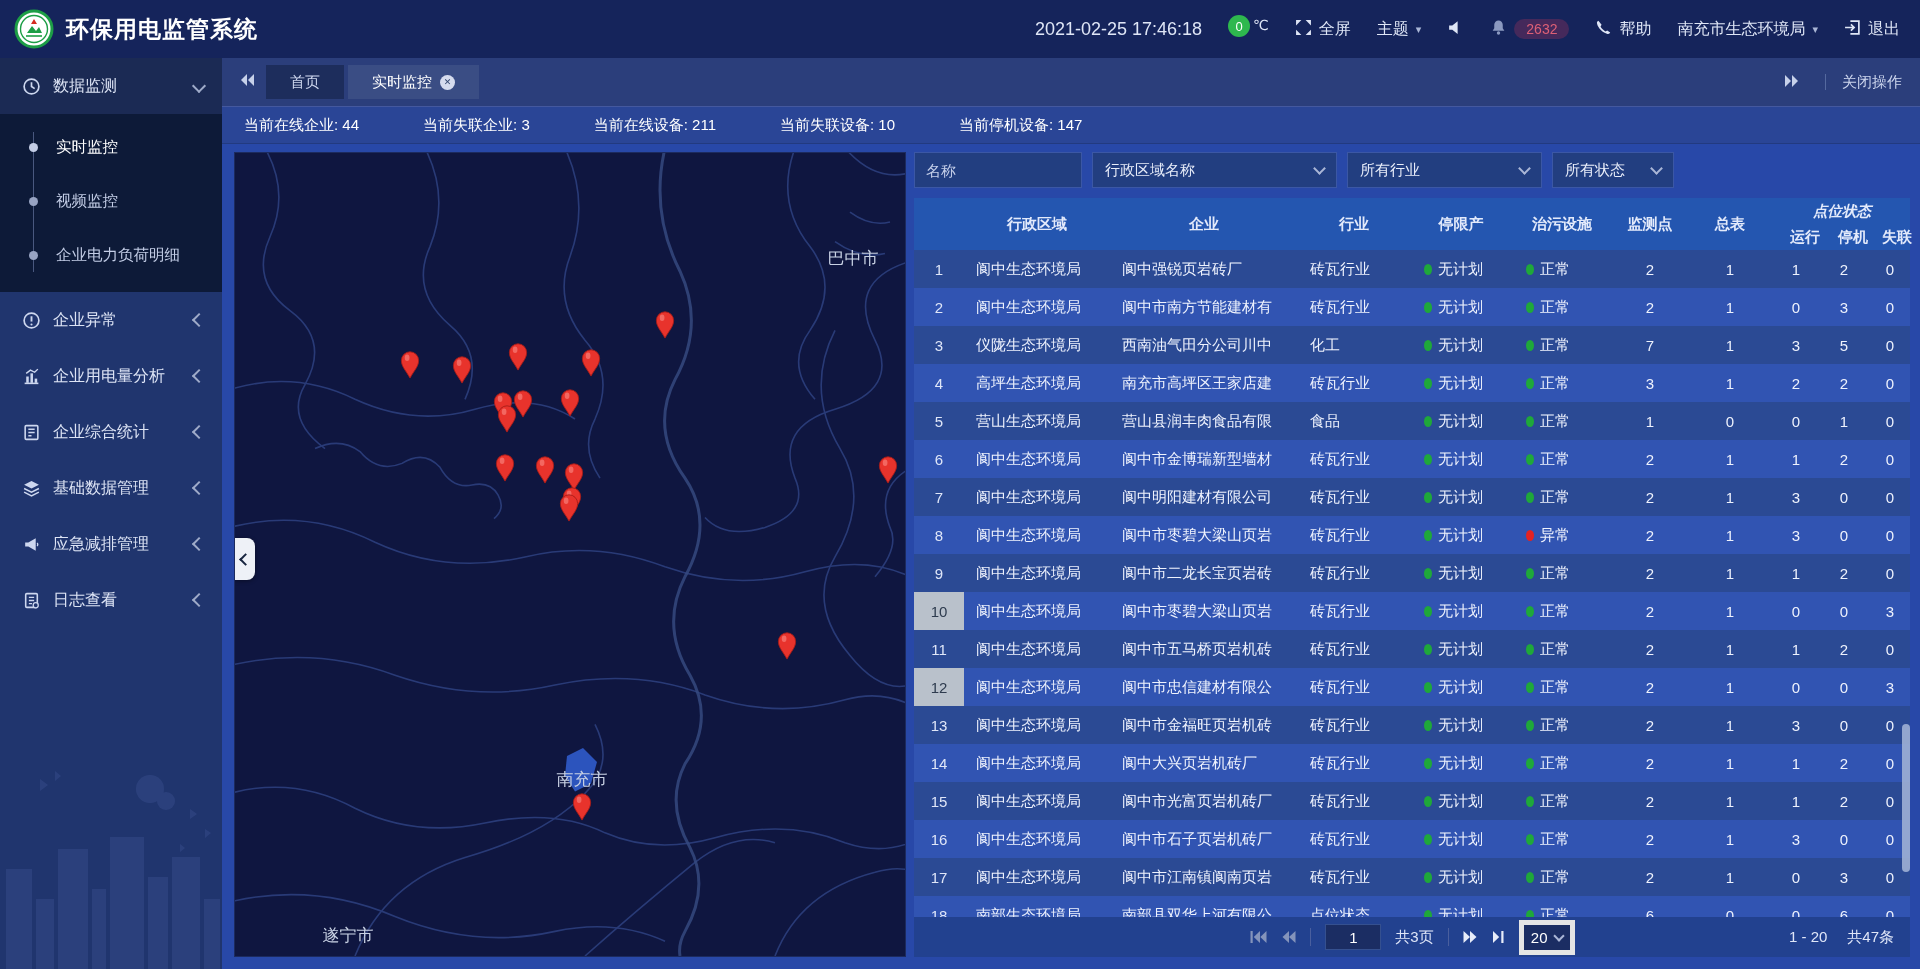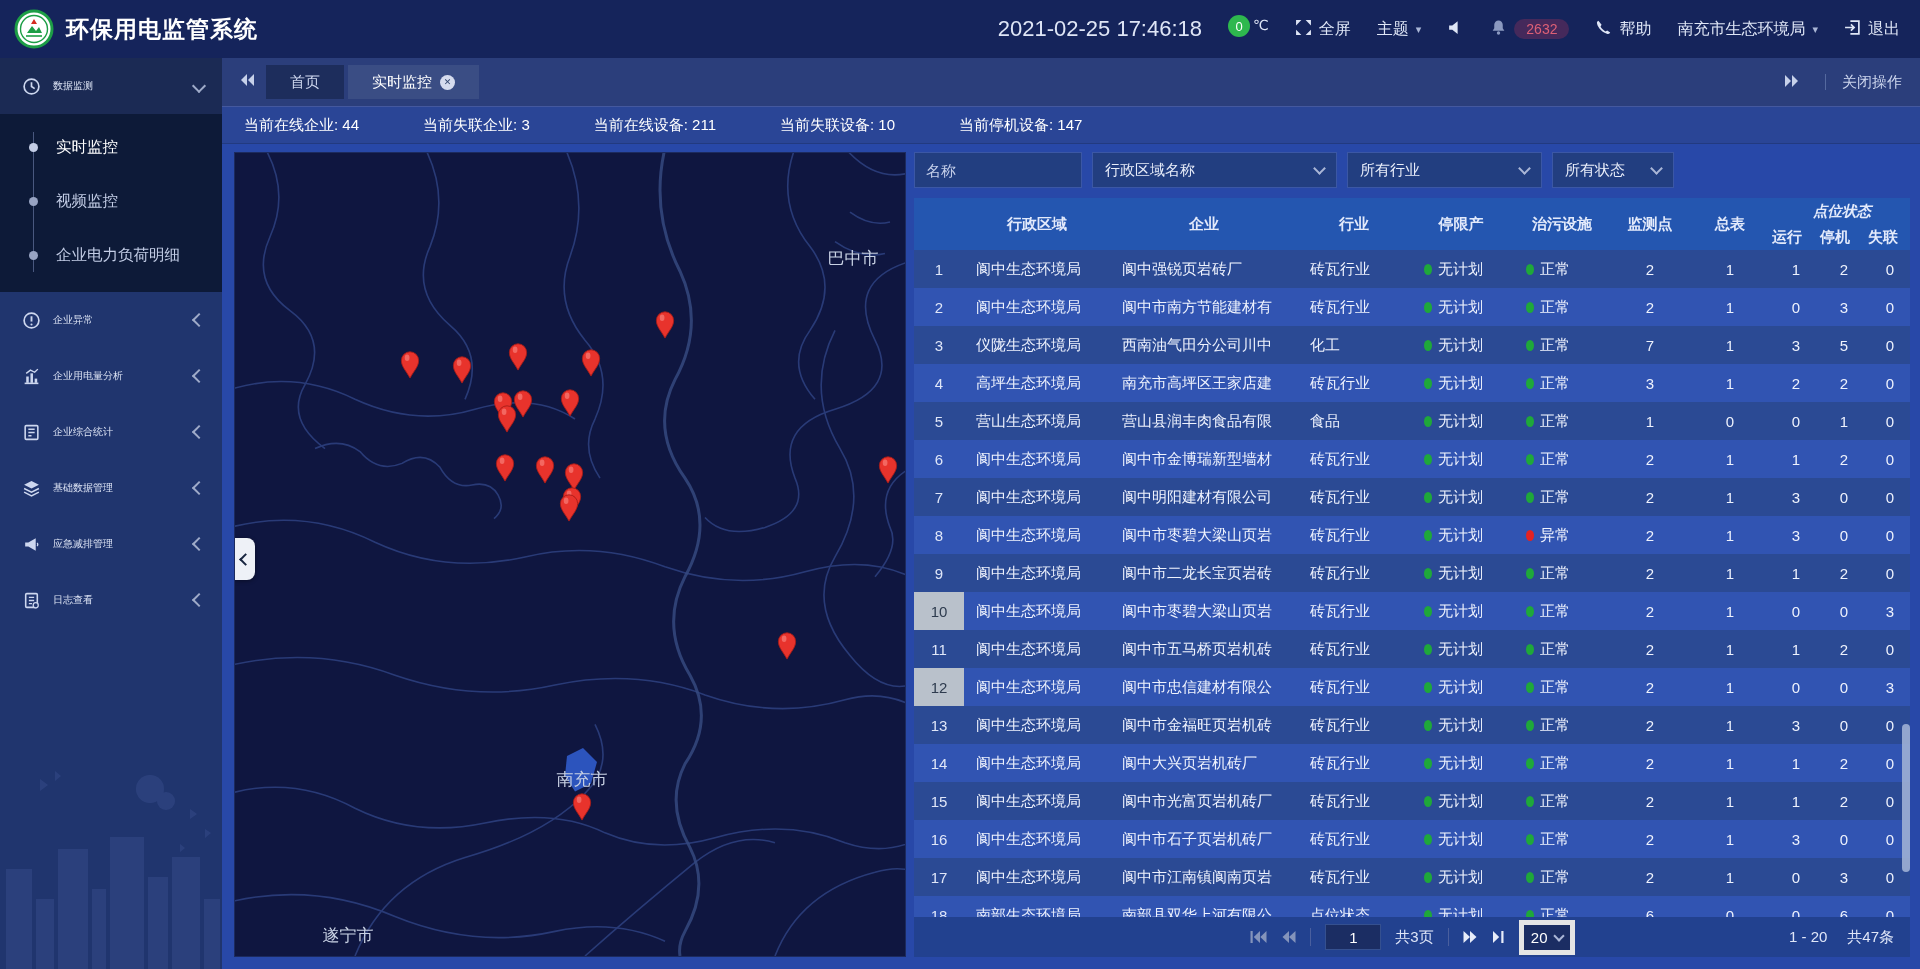--- a/index.html
+++ b/index.html
@@ -4,38 +4,38 @@
 <style>
   html,body{margin:0;padding:0;width:1920px;height:969px;overflow:hidden;
     font-family:"Liberation Sans","DejaVu Sans",sans-serif;background:#2848a8;}
   .app{position:relative;width:1920px;height:969px;display:flex;flex-direction:column;}
 
   
   .top-header{height:58px;flex:none;background:#15245b;display:flex;align-items:center;padding:0 20px 0 14px;}
   .logo{width:40px;height:40px;flex:none;}
   .app-title{color:#fff;font-size:23px;font-weight:bold;margin-left:12px;letter-spacing:1px;}
   .header-right{margin-left:auto;display:flex;align-items:center;gap:26px;color:#dfe6f6;font-size:16px;}
-  .datetime{font-size:22px;}
+  .datetime{font-size:18px;}
   .temp{display:flex;align-items:flex-start;gap:3px;}
   .temp-badge{width:22px;height:22px;border-radius:50%;background:#2eb84e;color:#fff;font-size:13px;
     display:flex;align-items:center;justify-content:center;margin-top:-6px;}
   .temp-unit{font-size:14px;margin-top:-4px;}
   .hdr-item{display:flex;align-items:center;gap:7px;cursor:pointer;white-space:nowrap;}
   .hdr-item svg{width:17px;height:17px;}
   .caret{font-size:11px;color:#aab6d6;}
   .badge-pill{background:rgba(214,55,90,.25);color:#dd6076;border-radius:11px;padding:2px 12px;font-size:14px;}
   .icon-dim{color:#8b99c0;}
   .icon-lit{color:#dfe6f6;}
 
   
   .body-row{flex:1;display:flex;min-height:0;}
 
   
   .sidebar{width:222px;flex:none;background:#20356e;position:relative;overflow:hidden;}
-  .side-group-header{height:56px;display:flex;align-items:center;padding:0 18px 0 22px;color:#dde4f5;font-size:10px;cursor:pointer;gap:12px;}
+  .side-group-header{height:56px;display:flex;align-items:center;padding:0 18px 0 22px;color:#dde4f5;font-size:16px;cursor:pointer;gap:12px;}
   .side-group-header .g-icon{width:19px;height:19px;color:#cdd7ef;flex:none;display:flex;}
   .side-group-header .g-icon svg{width:100%;height:100%;}
   .side-group-header .g-label{flex:1;}
   .side-group.open>.side-group-header{background:#1b2a54;}
   .chev{width:8px;height:8px;border-left:2px solid #9fabc9;border-bottom:2px solid #9fabc9;display:inline-block;flex:none;}
   .chev.left{transform:rotate(45deg);}          
   .chev.down{transform:rotate(-45deg);}         
   .side-sub{background:#0d1a38;padding:6px 0 10px;position:relative;}
   .side-sub::before{content:'';position:absolute;left:33px;top:18px;bottom:20px;width:1px;background:#49587f;}
   .side-sub-item{height:54px;display:flex;align-items:center;padding-left:56px;color:#c3cde6;font-size:15.5px;position:relative;cursor:pointer;}
@@ -77,21 +77,21 @@
   .f-input::placeholder{color:#c6d0ea;}
   .f-select{height:36px;box-sizing:border-box;background:#223e80;border:1px solid #3b57a5;color:#e8edf9;font-size:15px;
     display:flex;align-items:center;justify-content:space-between;padding:0 12px;cursor:pointer;}
   .f-select .chev{width:7px;height:7px;border-color:#aab6d6;margin-top:-3px;}
   .w1{width:245px;}.w2{width:195px;}.w3{width:122px;}
 
   .tbl-header{flex:none;background:#2456b0;color:#e3eafb;display:grid;grid-template-columns:var(--cols);
     grid-template-rows:26px 26px;align-items:center;font-size:15px;font-weight:bold;}
   .th{grid-row:1/3;text-align:center;}
   .th-group{grid-column:9/12;grid-row:1;text-align:center;font-style:italic;font-size:14.5px;}
-  .th-sub{grid-row:2;text-align:left;}
+  .th-sub{grid-row:2;text-align:right;}
 
   .tbl-body{flex:1;min-height:0;overflow:hidden;position:relative;}
   .row{display:grid;grid-template-columns:var(--cols);height:38px;align-items:center;color:#eef2fd;font-size:15px;cursor:pointer;}
   .row:nth-child(odd){background:#2b4a94;}
   .row:nth-child(even){background:#3154b2;}
   .cell-num{height:100%;display:flex;align-items:center;justify-content:center;color:#dfe6f8;}
   .row.hl .cell-num{background:#b9c1cb;color:#2e3b4e;}
   .c-left{padding-left:12px;white-space:nowrap;overflow:hidden;}
   .c-center{text-align:center;}
   .status{display:flex;align-items:center;gap:6px;padding-left:14px;}

